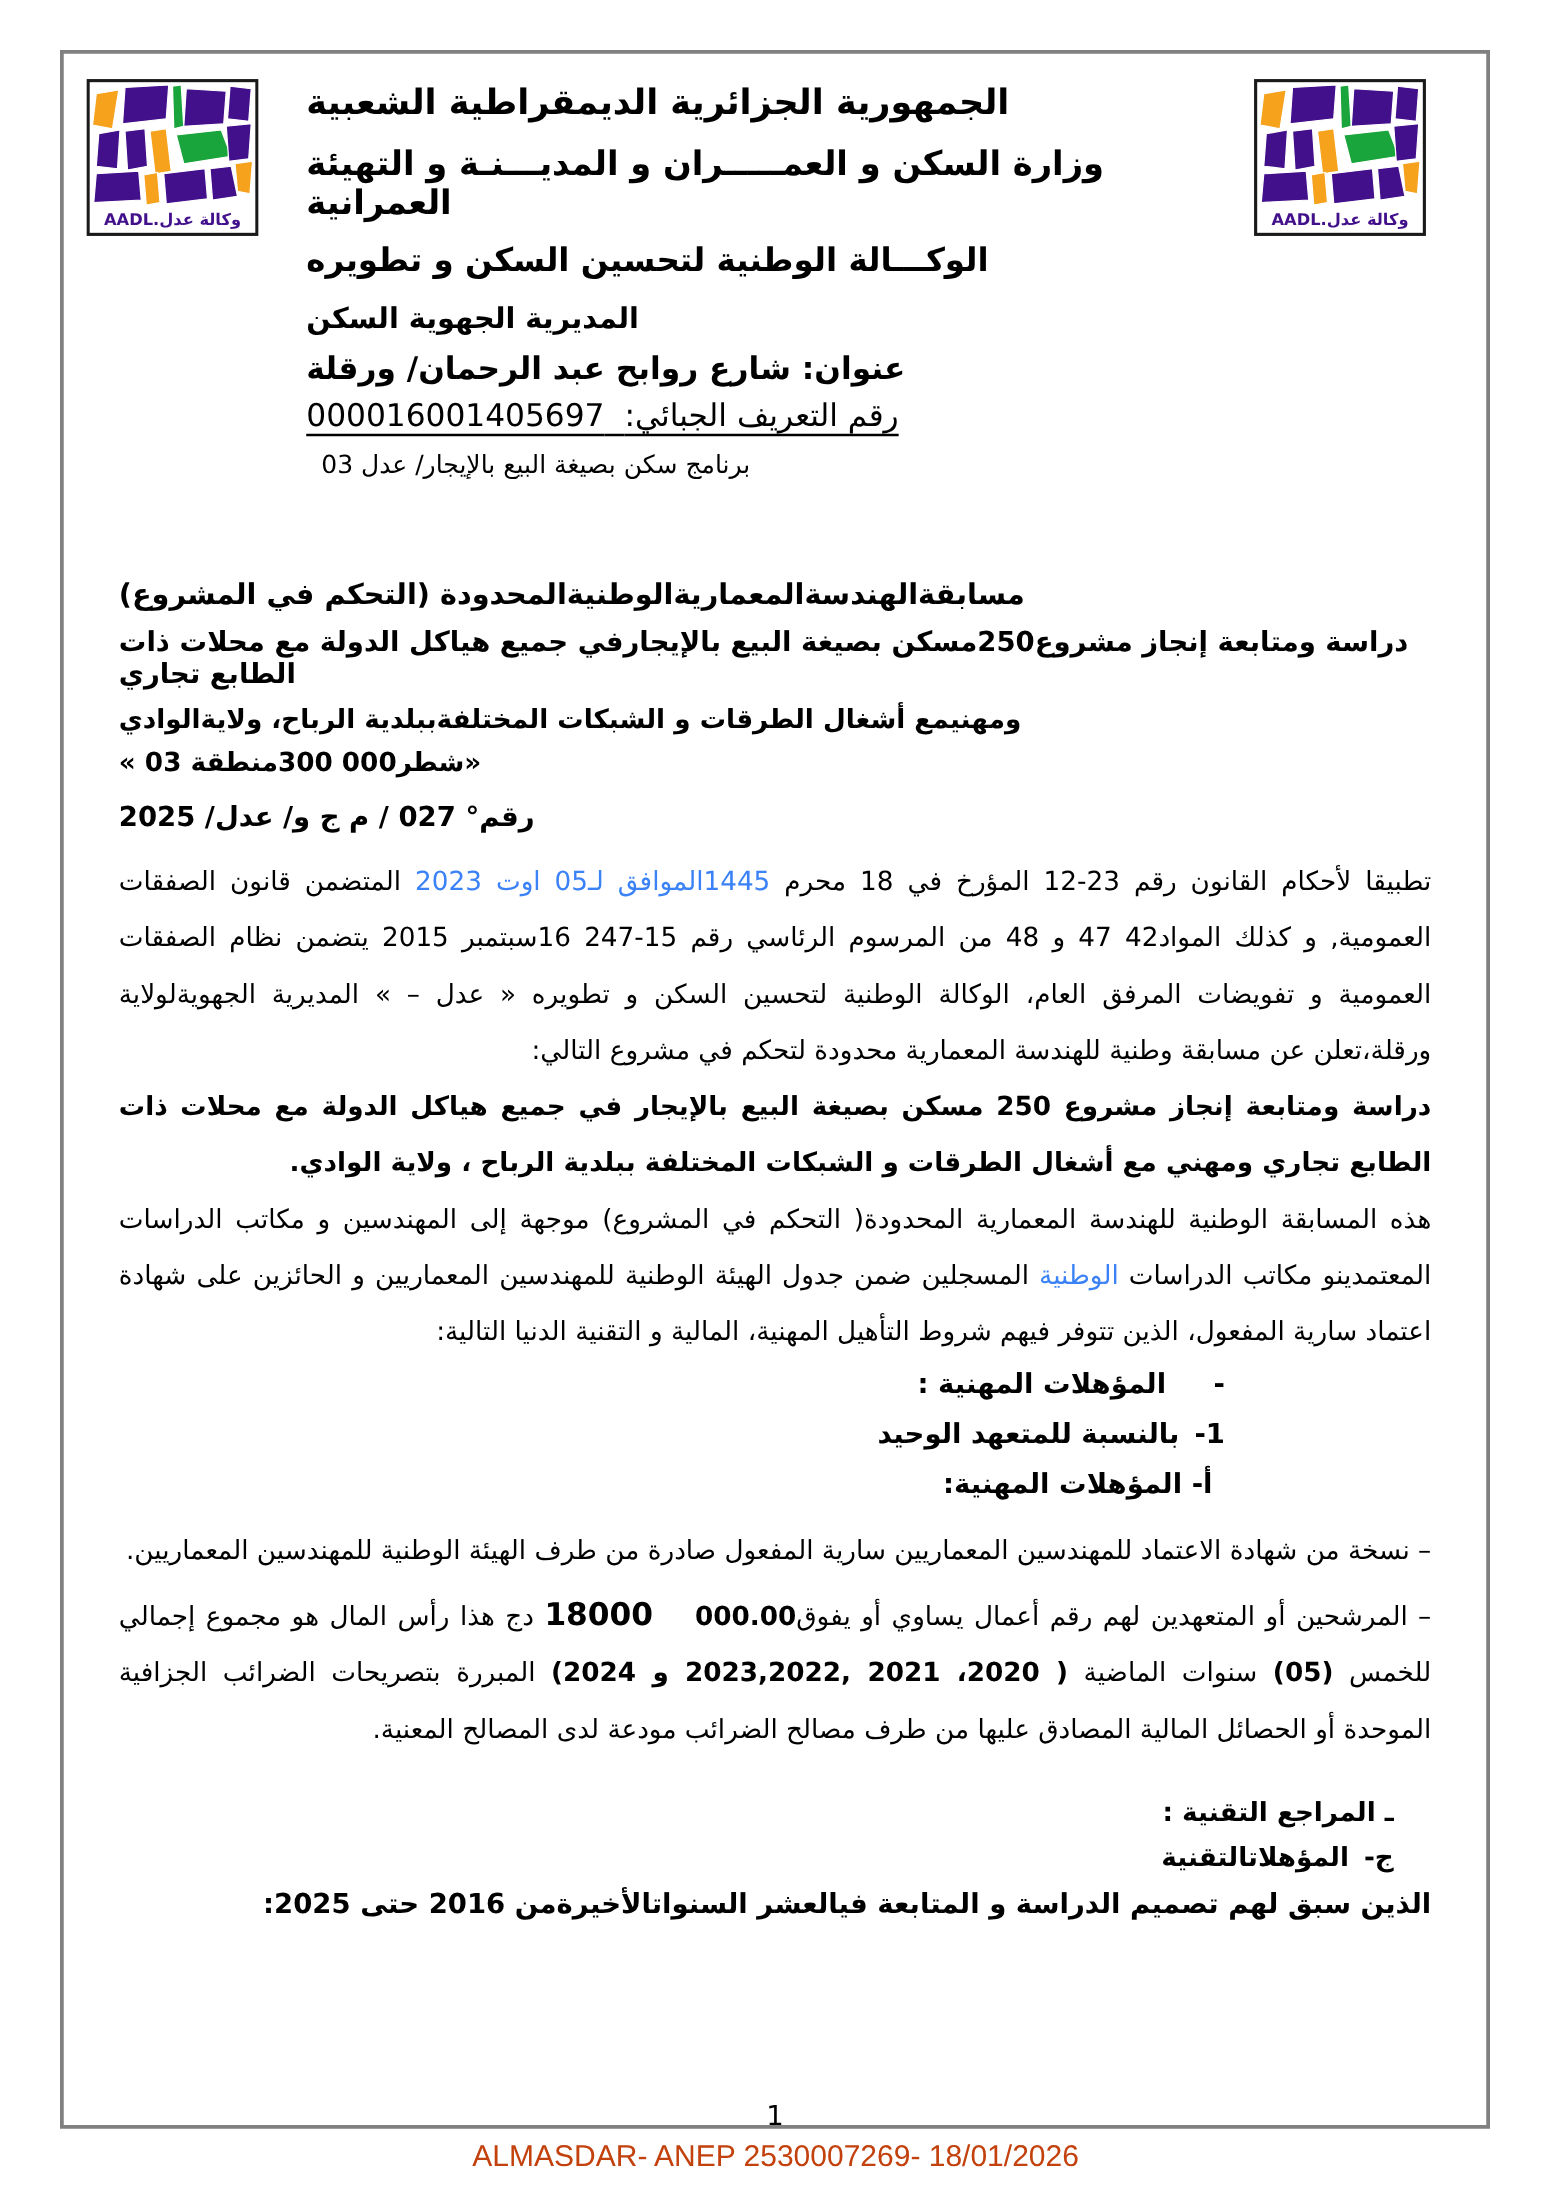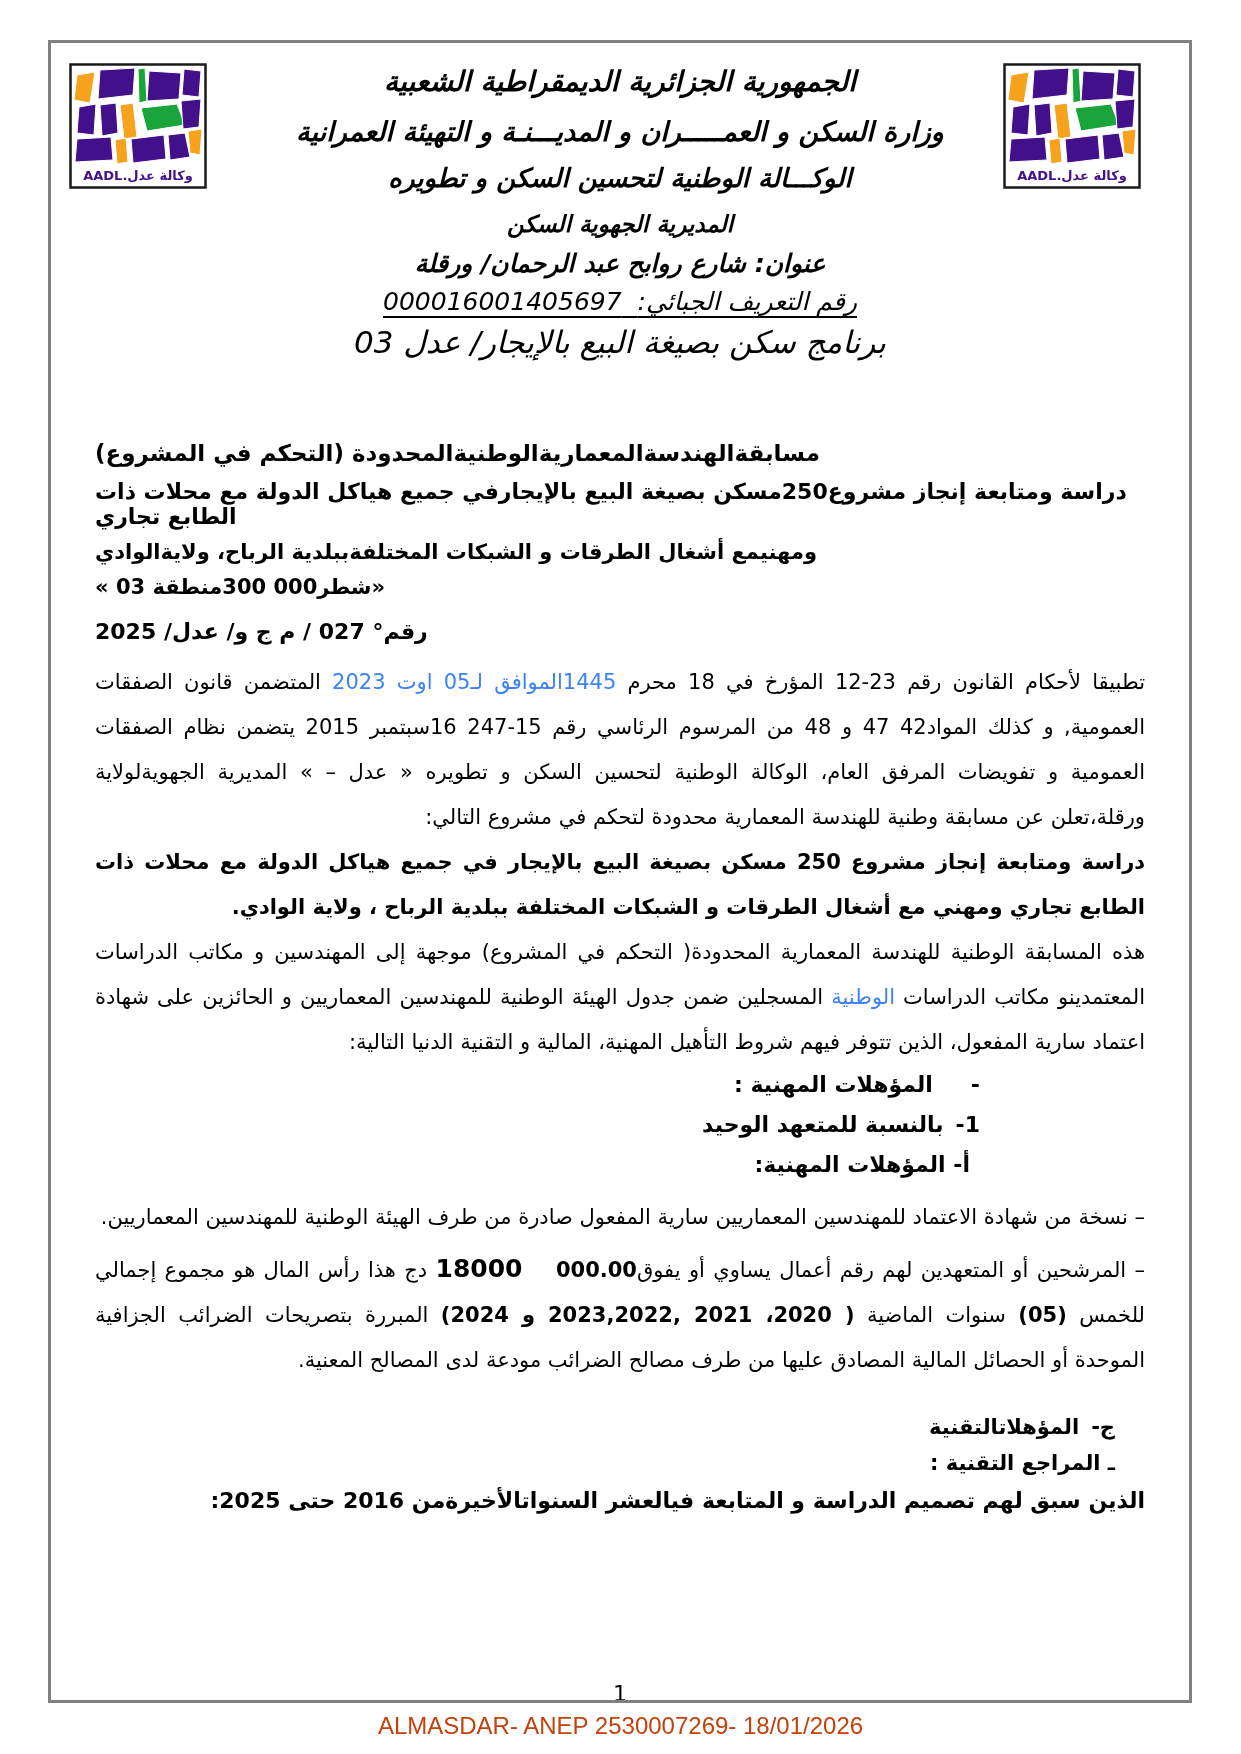--- a/index.html
+++ b/index.html
@@ -8,28 +8,28 @@
   .page{position:absolute;inset:0;background:#fff;overflow:hidden;}
   .frame{position:absolute;left:48px;top:40px;width:1144px;height:1663px;
          border:3px solid #808080;box-sizing:border-box;overflow:hidden;}
   .frame-inner{position:relative;width:100%;height:100%;padding:12px 44px 0 44px;box-sizing:border-box;}
   .logo{position:absolute;width:138px;height:126px;top:20px;}
   .logo-left{left:18px;}
   .logo-right{right:48px;}
   .logo-caption{font-size:13px;font-weight:bold;fill:#43108C;
                 direction:rtl;unicode-bidi:plaintext;font-family:"DejaVu Sans",sans-serif;}
 
-  .header{text-align:center;margin:0 150px;font-style:italic;}
+  .header{text-align:left;margin:0 150px;}
   .h-rep{font-size:28px;font-weight:bold;margin:10px 0 18px;}
   .h-min{font-size:27px;font-weight:bold;margin:0 0 16px;}
   .h-agc{font-size:26px;font-weight:bold;margin:0 0 18px;}
   .h-dir{font-size:23px;font-weight:bold;margin:0 0 12px;}
   .h-adr{font-size:25px;font-weight:bold;margin:0 0 9px;}
   .h-tax{font-size:25px;margin:0 0 8px;text-decoration:underline;text-decoration-thickness:2px;text-underline-offset:6px;}
-  .h-prg{font-size:31px;margin:0;}
+  .h-prg{font-size:20px;margin:12px;}
 
   .titleblock{text-align:left;margin-top:80px;}
   .t1{font-size:23px;font-weight:bold;margin:0 0 13px;}
   .t2{font-size:22px;font-weight:bold;margin:0 0 11px;}
   .t3{font-size:21px;font-weight:bold;margin:0 0 11px;}
   .t4{font-size:21px;font-weight:bold;margin:0 0 20px;}
   .t5{font-size:22px;font-weight:bold;margin:0;}
 
   .bodytext{margin-top:16px;font-size:21px;line-height:45px;text-align:justify;}
   .bodytext p{margin:0;}
@@ -139,22 +139,22 @@
         <p class="h-line ind-lg"><span class="uline">1-</span><span class="uline num-gap">بالنسبة للمتعهد الوحيد</span></p>
 
         <p class="h-line ind-md"><span class="uline">أ- المؤهلات المهنية:</span></p>
 
         <p style="margin-top:10px;">– نسخة من شهادة الاعتماد للمهندسين المعماريين  سارية المفعول صادرة من طرف الهيئة الوطنية للمهندسين المعماريين.</p>
 
 
         <p style="margin-top:6px;"><span>– المرشحين أو المتعهدين لهم رقم أعمال يساوي أو يفوق</span><span class="money-low">000.00</span><span>&nbsp;&nbsp;&nbsp;&nbsp;</span><span class="money-high">18000</span><span> دج هذا رأس المال هو مجموع إجمالي للخمس </span><span class="yrs">(05)</span><span> سنوات الماضية </span><span class="yrs">( 2020، 2021 ,2023,2022 و 2024)</span><span>  المبررة بتصريحات الضرائب الجزافية الموحدة أو الحصائل المالية المصادق عليها من طرف مصالح الضرائب مودعة لدى المصالح المعنية.</span></p>
 
         <div class="c-block">
+          <p class="c-line ind-sm"><span class="uline">ـ المراجع التقنية :</span></p>
           <p class="c-line ind-sm"><span class="uline">ج-</span><span class="num-gap">المؤهلاتالتقنية</span></p>
-          <p class="c-line ind-sm"><span class="uline">ـ المراجع التقنية :</span></p>
           <p class="last-line">الذين سبق لهم تصميم الدراسة و المتابعة فيالعشر السنواتالأخيرةمن 2016 حتى 2025:</p>
         </div>
 
       </div>
 
       <div class="pagenum">1</div>
     </div>
   </div>
 
   <div class="anep">ALMASDAR- ANEP 2530007269- 18/01/2026</div>

